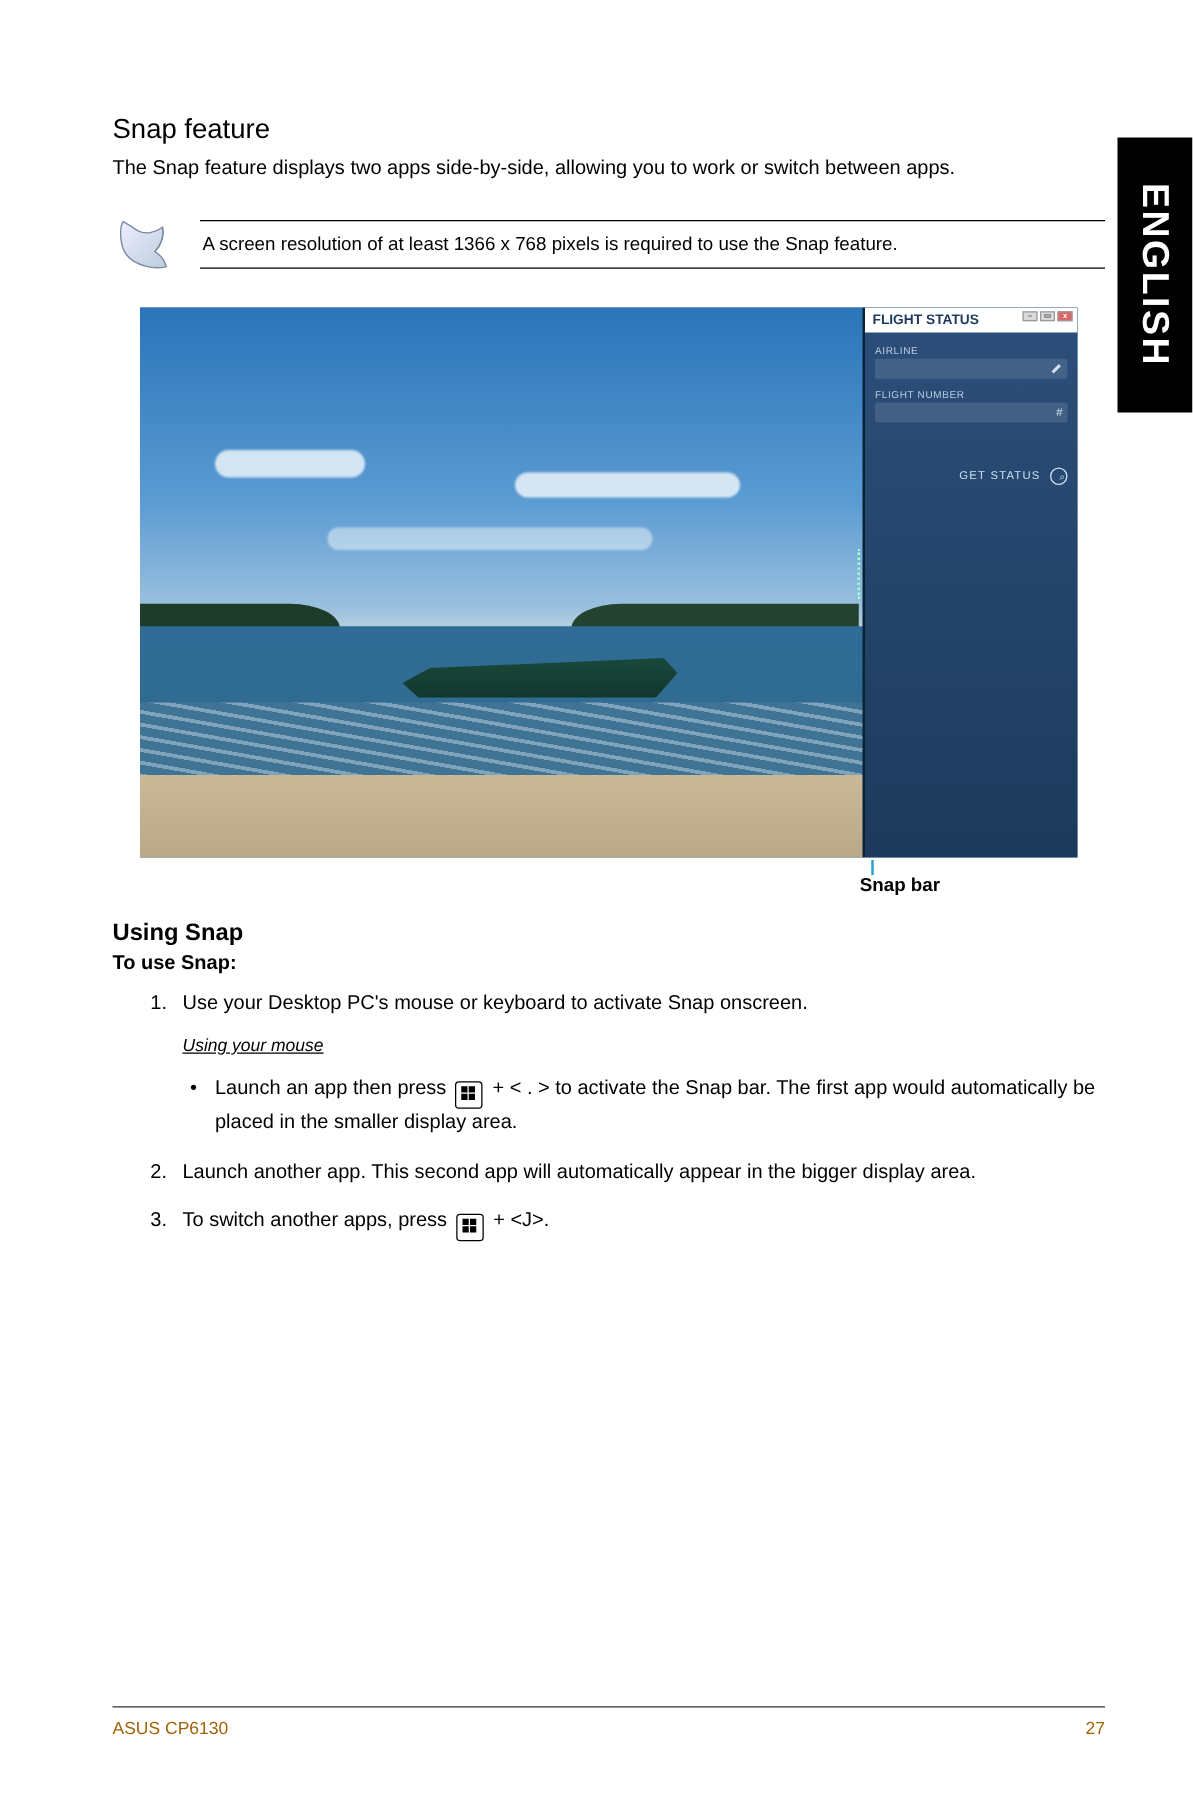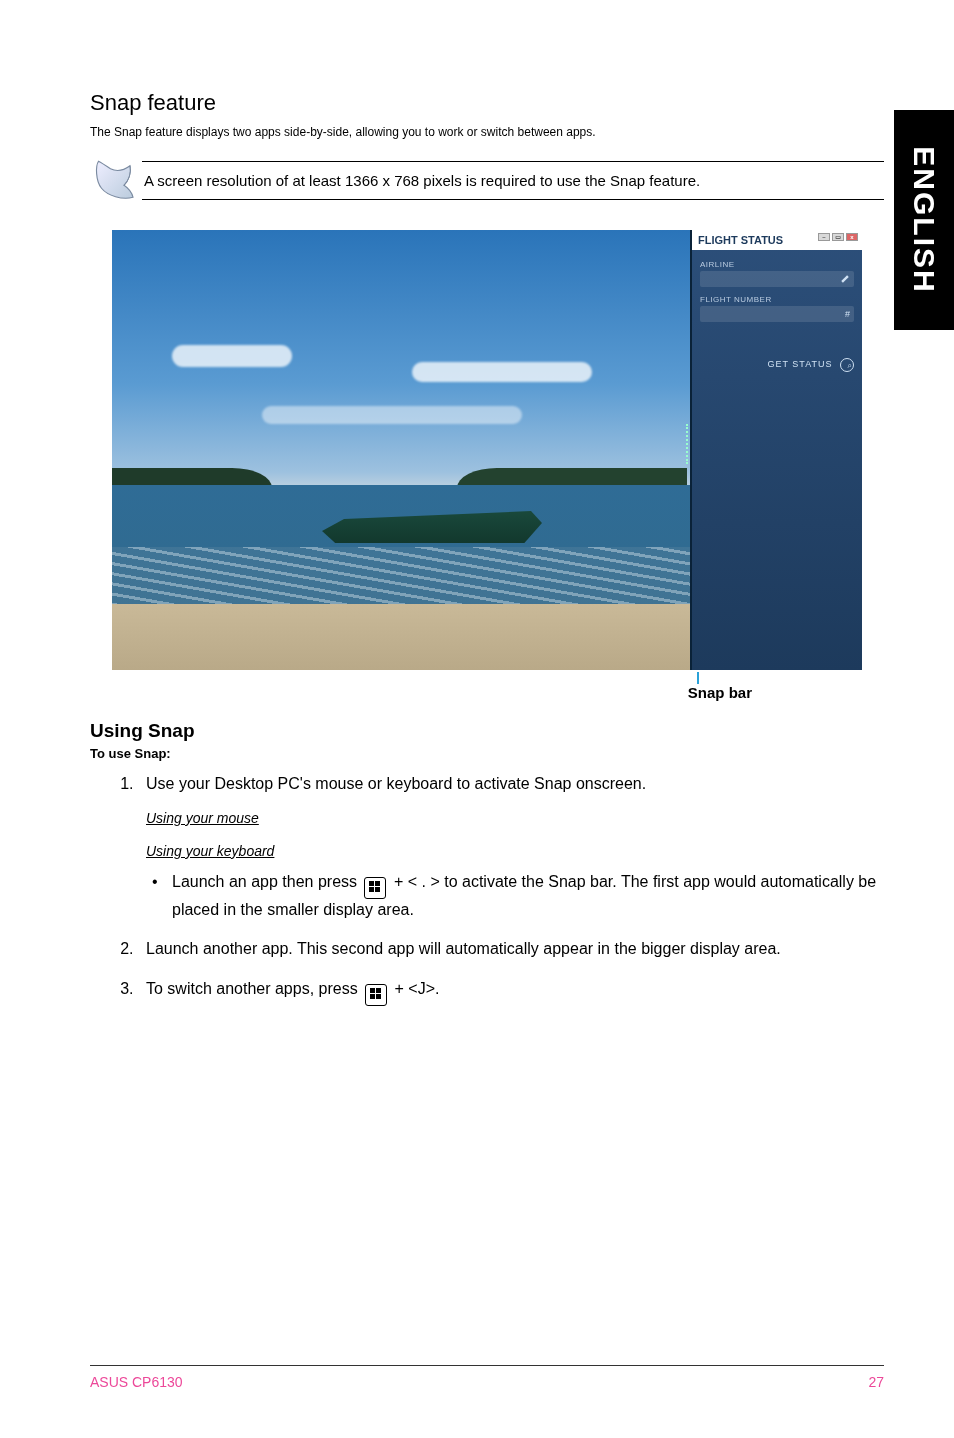--- a/index.html
+++ b/index.html
@@ -18,22 +18,22 @@
     justify-content: center;
   }
   .side-tab span {
     transform: rotate(90deg);
     font-size: 30px;
     font-weight: bold;
     letter-spacing: 2px;
     font-family: Arial, Helvetica, sans-serif;
   }
   h2.section { font-size: 22px; font-weight: normal; margin-bottom: 8px; }
-  p.body { font-size: 12px; line-height: 1.35; margin-bottom: 18px; }
-  .note-block { display: flex; align-items: center; margin-bottom: 28px; padding-left: 4px; }
+  p.body { font-size: 16px; line-height: 1.35; margin-bottom: 28px; }
+  .note-block { display: flex; align-items: center; gap: 18px; margin-bottom: 28px; padding-left: 4px; }
   .note-lines { flex: 1; }
   .note-lines .hr { border-top: 1px solid #000; margin: 0; }
   .note-lines .note-text { font-size: 15px; padding: 10px 0 10px 2px; }
   .hand-icon { width: 48px; height: 44px; flex: 0 0 48px; }
   .screenshot {
     width: 750px; height: 440px;
     margin: 0 auto 6px auto;
     background: #0c4a6e;
     position: relative;
     overflow: hidden;
@@ -90,41 +90,41 @@
   .panel-btn {
     margin-top: 36px; text-align:right; font-size:9px; letter-spacing:1px; color:#cfe1f3;
   }
   .panel-btn .circ { display:inline-block; width:14px; height:14px; border:1px solid #cfe1f3; border-radius:50%; vertical-align:middle; margin-left:4px; font-size:8px; line-height:13px; }
   .div-handle { position:absolute; right:170px; top:0; bottom:0; width:2px; background:#0a2238; }
   .div-grip  { position:absolute; right:166px; top:44%; width:10px; height:40px; background:transparent; border-left:2px dotted #9fc; }
   .caption-row { width: 750px; margin: 0 auto 14px auto; position: relative; height: 30px; }
   .cap-tick { position:absolute; right:163px; top:-4px; width:2px; height:12px; background:#2aa1d8; }
   .cap-text { position:absolute; right:110px; top:8px; font-weight:bold; font-size:15px; }
   h3.sub { font-size: 19px; font-weight: bold; margin-bottom: 4px; }
-  .bold { font-weight: bold; font-size: 13px; margin-bottom: 12px; }
+  .bold { font-weight: bold; font-size: 16px; margin-bottom: 12px; }
   ol.main { list-style: decimal; padding-left: 48px; font-size:16px; }
   ol.main > li { padding-left: 8px; margin-bottom: 18px; line-height:1.35; }
   .sub-block { margin-top: 14px; }
   .sub-head { text-decoration: underline; font-style: italic; font-size: 14px; margin-bottom: 10px; }
   ol.alpha { list-style: lower-alpha; padding-left: 26px; }
   ol.alpha > li { padding-left: 6px; margin-bottom: 12px; font-size:16px; line-height:1.35; }
   ul.bul { list-style: none; padding-left: 6px; }
   ul.bul > li { position: relative; padding-left: 20px; margin-bottom: 12px; font-size:16px; line-height:1.35; }
   ul.bul > li::before { content:"•"; position:absolute; left:0; top:0; }
   .keycap {
     display:inline-block; min-width:22px; height:22px; border:1.2px solid #000; border-radius:3px;
     vertical-align: -5px; text-align:center; line-height:20px; font-size:12px; padding:0 3px; margin:0 3px;
   }
   .winlogo { display:inline-block; width:12px; height:12px; position:relative; top:1px; }
   .winlogo span { position:absolute; width:5px; height:5px; background:#000; }
   .winlogo .a{left:0;top:0;} .winlogo .b{left:6px;top:0;} .winlogo .c{left:0;top:6px;} .winlogo .d{left:6px;top:6px;}
   .footer {
     position:absolute; bottom:48px; left:90px; right:70px;
     border-top:1px solid #333; padding-top:8px;
-    display:flex; justify-content:space-between; font-size:14px; color:#ec4899;
+    display:flex; justify-content:space-between; font-size:14px; color:#a16207;
   }
 </style>
 </head>
 <body>
 
 <div class="page">
 
   <div class="side-tab">
     <span>ENGLISH</span>
   </div>
@@ -197,21 +197,20 @@
   <h3 class="sub">Using Snap</h3>
   <div class="bold">To use Snap:</div>
 
   <ol class="main">
     <li>
       <span>Use your Desktop PC's mouse or keyboard to activate Snap onscreen.</span>
       <div class="sub-block">
         <div class="sub-head">Using your mouse</div>
       </div>
       <div class="sub-block">
-        <div class="sub-head">Using your keyboard</div>
         <ul class="bul">
           <li>
             <span>Launch an app then press </span><span class="keycap"><span class="winlogo"><span class="a"></span><span class="b"></span><span class="c"></span><span class="d"></span></span></span><span> + &lt; . &gt; to activate the Snap bar. The first app would automatically be placed in the smaller display area.</span>
           </li>
         </ul>
       </div>
     </li>
     <li>Launch another app. This second app will automatically appear in the bigger display area.</li>
     <li>
       <span>To switch another apps, press </span><span class="keycap"><span class="winlogo"><span class="a"></span><span class="b"></span><span class="c"></span><span class="d"></span></span></span><span> + &lt;J&gt;.</span>

